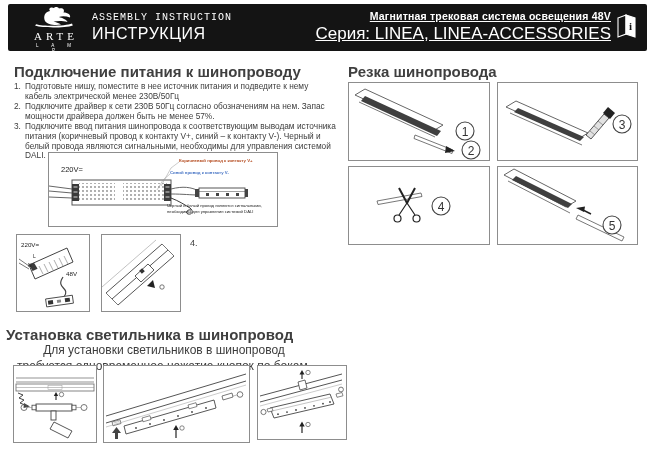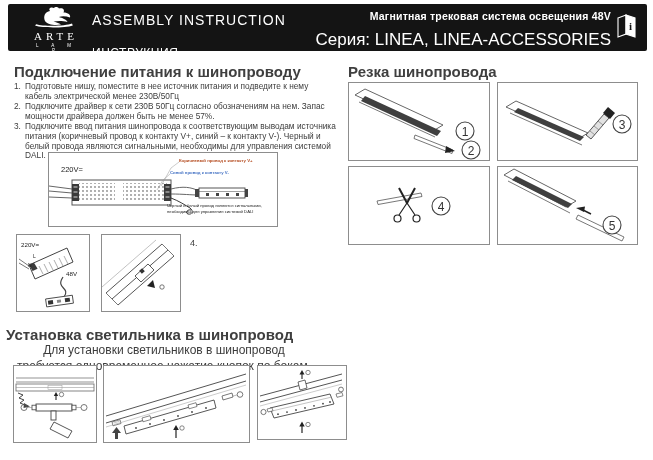--- a/index.html
+++ b/index.html
@@ -13,25 +13,25 @@
     position:absolute; left:8px; top:4px; width:639px; height:47px;
     background:#141414; border-radius:2px; color:#fff;
   }
   .logo { position:absolute; left:16px; top:2px; width:60px; text-align:center; }
   .logo .brand {
     font-family:"Liberation Serif", serif; font-size:11px; letter-spacing:4px;
     margin-top:-2px; padding-left:4px;
   }
   .logo .sub { font-size:4.5px; letter-spacing:6px; padding-left:5px; margin-top:1px; }
   .h-titles { position:absolute; left:84px; top:8px; }
-  .h-titles .t-en { font-size:14px; letter-spacing:1px; }
-  .h-titles .t-ru { font-size:12px; letter-spacing:.5px; margin-top:18px; }
-  .h-right { position:absolute; right:36px; top:6px; text-align:right; }
+  .h-titles .t-en { font-size:10px; letter-spacing:1px;font-family:Liberation Mono, monospace; }
+  .h-titles .t-ru { font-size:16px; letter-spacing:.5px; margin-top:2px; }
+  .h-right { position:absolute; right:36px; top:6px; text-align:right;text-decoration:underline; }
   .h-right .p1 { font-size:10.5px; font-weight:bold; letter-spacing:.2px; }
-  .h-right .p2 { font-size:17px; margin-top:8px; }
+  .h-right .p2 { font-size:17px; margin-top:2px; }
   .h-icon { position:absolute; right:9px; top:9px; }
   
   .sec-h { position:absolute; font-size:15px; font-weight:600; color:#3f3f3f; }
   .steps { position:absolute; left:14px; top:82px; width:322px; }
   .step { display:flex; font-size:8.3px; line-height:1.16; margin-bottom:1px; }
   .step .n { width:11px; flex:none; }
   .step4 { position:absolute; left:190px; top:237px; width:141px; display:flex;
            font-size:9px; line-height:1.5; }
   .step4 .n { width:15px; flex:none; }
   .step4 .t { text-align:justify; }

